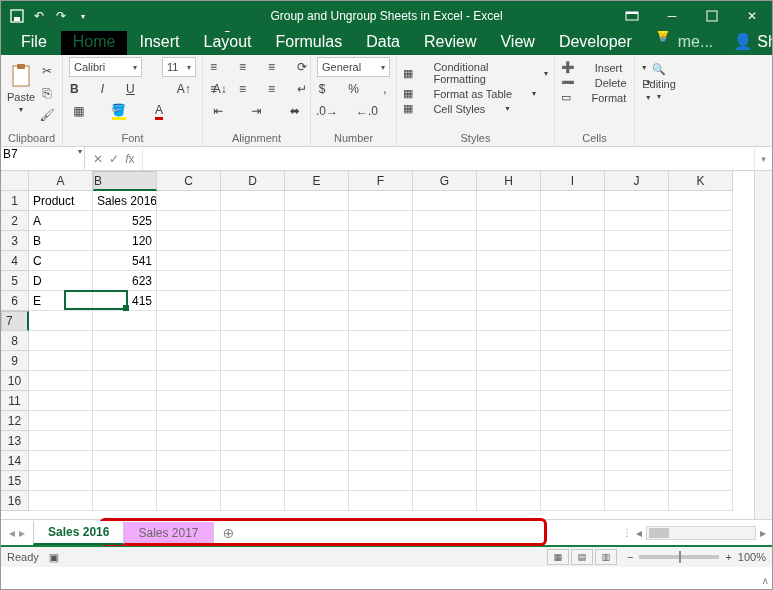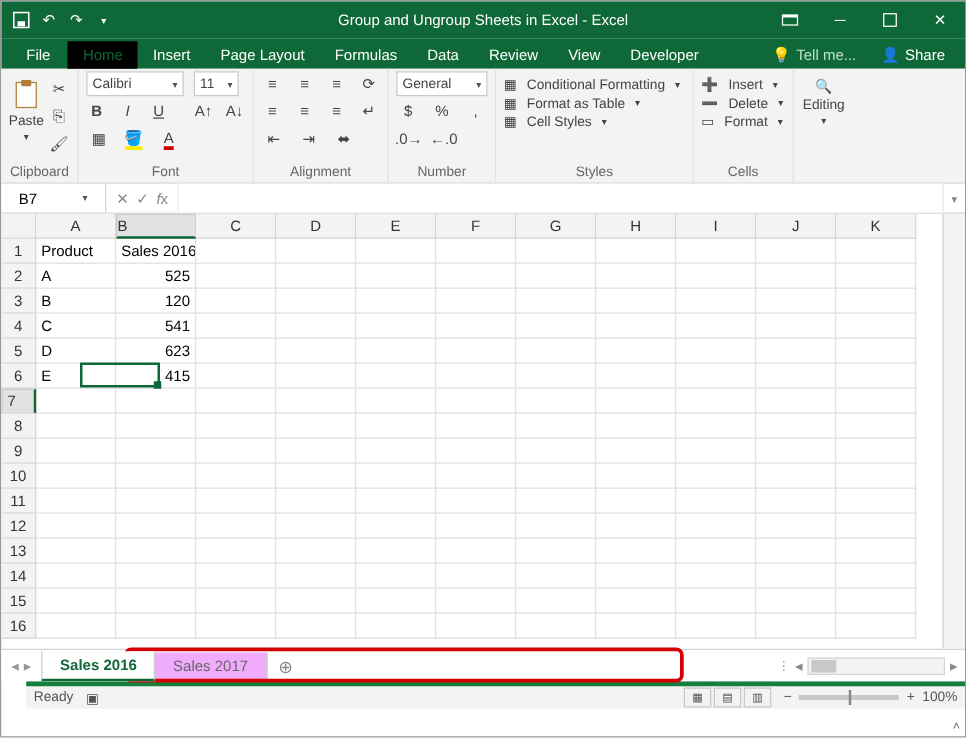--- a/index.html
+++ b/index.html
@@ -7,43 +7,43 @@
 
 
 .titlebar { height: 30px; background: #0e6837; color: #fff; display: flex; align-items: center; font-size: 12px; position: relative; }
 .qat { display: flex; align-items: center; gap: 6px; padding: 0 8px; }
 .qat .ic { width: 16px; height: 16px; display: flex; align-items: center; justify-content: center; color: #fff; }
 .title-text { position: absolute; left: 50%; transform: translateX(-50%); color: #fff; }
 .win-controls { position: absolute; right: 0; display: flex; }
 .win-controls .wb { width: 40px; height: 30px; display: flex; align-items: center; justify-content: center; color: #fff; }
 
 
-.ribbon-tabs { height: 24px; background: #0e6837; display: flex; align-items: flex-end; padding: 0 6px; font-size: 12px; color: #fff; }
+.ribbon-tabs { height: 24px; background: #0e6837; display: flex; align-items: flex-end; padding: 0 6px; font-size: 16px; color: #fff; }
 .ribbon-tabs .tab { padding: 4px 12px; cursor: pointer; }
 .ribbon-tabs .tab.active { background: #000000; color: #0e6837; }
 .ribbon-tabs .file { padding: 4px 14px; }
 .ribbon-tabs .spacer { flex: 1; }
 .ribbon-tabs .tell { color: #bfe0cb; padding: 4px 10px; display: flex; align-items: center; gap: 4px; }
 .ribbon-tabs .share { padding: 4px 10px; display: flex; align-items: center; gap: 4px; }
 
 
 .ribbon { height: 92px; background: #f3f3f3; border-bottom: 1px solid #d4d4d4; display: flex; font-size: 11px; color: #444; }
 .group { border-right: 1px solid #e1e1e1; padding: 2px 6px 0 6px; display: flex; flex-direction: column; justify-content: space-between; position: relative; }
 .group-label { text-align: center; font-size: 11px; color: #666; padding-bottom: 2px; position: relative; }
-.row { display: flex; align-items: center; gap: 8px; margin-bottom: 2px; }
+.row { display: flex; align-items: center; gap: 20px; margin-bottom: 2px; }
 .btn-big { width: 36px; display: flex; flex-direction: column; align-items: center; gap: 2px; font-size: 11px; padding-top: 6px; }
 .ic { display: inline-flex; align-items: center; justify-content: center; }
 .sel { border: 1px solid #c8c8c8; background: #fff; height: 20px; font-size: 11px; padding: 0 4px; display: flex; align-items: center; justify-content: space-between; }
 .sel .dd { font-size: 8px; color: #555; margin-left: 4px; }
 .rb { width: 20px; height: 20px; border: 1px solid transparent; display: flex; align-items: center; justify-content: center; font-size: 12px; }
 .collapse-ribbon { position: absolute; bottom: 2px; right: 4px; font-size: 10px; color: #666; }
 
 
 .fbar { height: 24px; border-bottom: 1px solid #d4d4d4; display: flex; align-items: stretch; background: #fff; font-size: 12px; }
-.namebox { width: 84px; border-right: 1px solid #d4d4d4; display: flex; align-items: center; padding: 0 14px; justify-content: space-between; }
+.namebox { width: 84px; border-right: 1px solid #d4d4d4; display: flex; padding: 0 2px; justify-content: space-between; }
 .namebox .dd { font-size: 8px; color: #555; }
 .fx-btns { display: flex; align-items: center; gap: 6px; padding: 0 8px; border-right: 1px solid #e8e8e8; color: #888; }
 .fx-input { flex: 1; border: none; padding: 0 6px; font-size: 12px; }
 .fx-expand { width: 18px; display: flex; align-items: center; justify-content: center; color: #888; font-size: 9px; border-left: 1px solid #e8e8e8; }
 
 
 .grid-wrap { position: relative; height: 348px; display: flex; }
 .grid { flex: 1; overflow: hidden; position: relative; }
 .corner { position: absolute; left: 0; top: 0; width: 28px; height: 20px; background: #f3f3f3; border-right: 1px solid #d4d4d4; border-bottom: 1px solid #d4d4d4; }
 .col-headers { position: absolute; left: 28px; top: 0; right: 0; height: 20px; display: flex; }
@@ -66,21 +66,21 @@
 .sheet-tabs { display: flex; align-items: flex-end; height: 100%; position: relative; }
 .sheet-tab { padding: 4px 14px; border: 1px solid #ccc; border-top: none; background: #f0abfc; color: #666; margin-right: -1px; position: relative; }
 .sheet-tab.active { border-bottom: 2px solid #0e6837; color: #0e6837; font-weight: bold; background: #fff; z-index: 2; }
 .new-sheet { padding: 0 10px; color: #888; font-size: 14px; }
 .hscroll-area { flex: 1; display: flex; align-items: center; justify-content: flex-end; padding-right: 6px; gap: 4px; }
 .hscroll { width: 110px; height: 14px; background: #f3f3f3; border: 1px solid #d4d4d4; position: relative; }
 .hscroll .thumb { position: absolute; left: 2px; top: 1px; width: 20px; height: 10px; background: #c8c8c8; }
 .callout { position: absolute; border: 3px solid #d40000; border-radius: 6px; pointer-events: none; }
 
 
-.statusbar { height: 22px; border-top: 4px solid #15803d; background: #f3f3f3; display: flex; align-items: center; font-size: 11px; color: #555; padding: 0 6px; gap: 10px; margin-left: 20px; }
+.statusbar { height: 22px; border-top: 2px solid #15803d; background: #f3f3f3; display: flex; align-items: center; font-size: 11px; color: #555; padding: 0 6px; gap: 10px; }
 .statusbar .spacer { flex: 1; }
 .view-btns { display: flex; gap: 2px; }
 .view-btns .vb { width: 22px; height: 16px; border: 1px solid #c8c8c8; display: flex; align-items: center; justify-content: center; font-size: 9px; }
 .zoom { display: flex; align-items: center; gap: 6px; }
 .zoom .slider { width: 80px; height: 4px; background: #c8c8c8; position: relative; }
 .zoom .slider .t { position: absolute; left: 50%; top: -4px; width: 2px; height: 12px; background: #888; }
 
 svg { display: block; }
 </style>
 </head>

